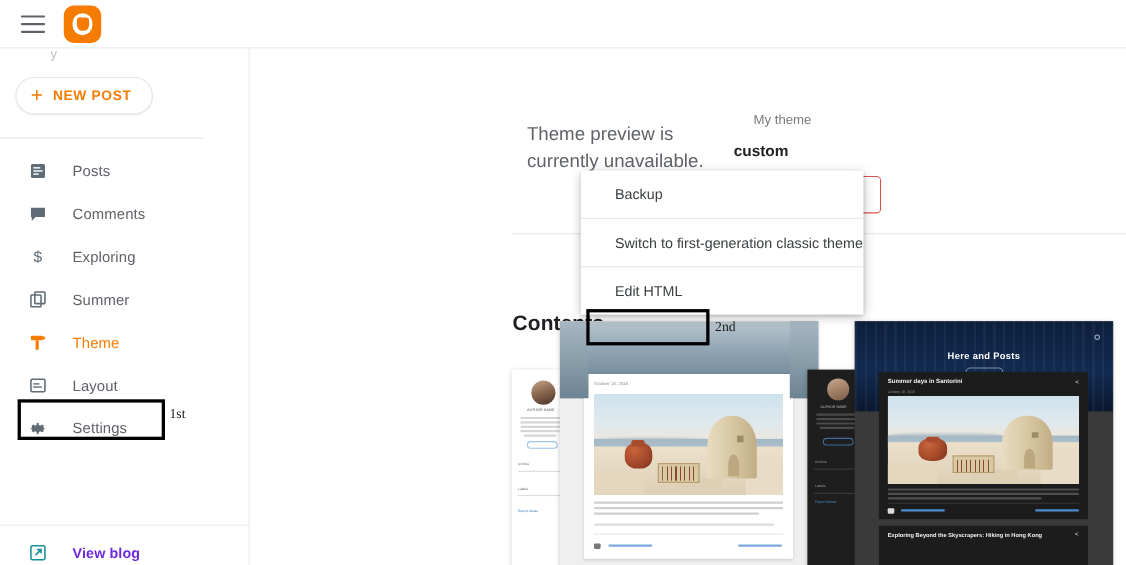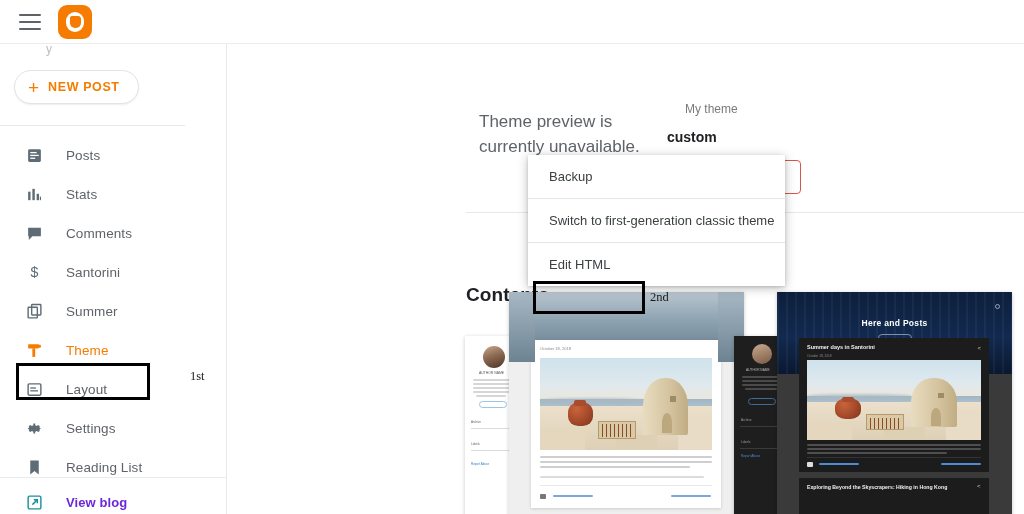--- a/index.html
+++ b/index.html
@@ -371,21 +371,21 @@
     left: 528px; top: 155px;
     width: 257px;
     background: #fff;
     box-shadow: 0 2px 10px rgba(0,0,0,0.26), 0 1px 3px rgba(0,0,0,0.14);
     z-index: 40;
     padding: 5px 0;
   }
   .menu-item {
     height: 33px;
     display: flex; align-items: center;
-    padding-left: 21px;
+    padding-left: 31px;
     font-size: 13px;
     color: #3c4043;
     cursor: pointer;
     white-space: nowrap;
   }
   .menu-sep { height: 1px; background: #e6e6e6; margin: 5px 0; }
 </style>
 </head>
 <body>
 
@@ -420,48 +420,37 @@
           <svg width="17" height="17" viewBox="0 0 24 24">
               <rect x="3" y="3" width="18" height="18" rx="2" fill="#5f6c75"></rect>
               <rect x="6" y="7" width="9" height="1.8" fill="#fff"></rect>
               <rect x="6" y="11" width="12" height="1.8" fill="#fff"></rect>
               <rect x="6" y="15" width="7" height="1.8" fill="#fff"></rect>
             </svg>
         </span>
         <span class="navlabel">Posts</span>
       </div>
 
-      <div class="navitem">
-        <span class="navicon">
-          <svg width="17" height="17" viewBox="0 0 24 24">
-              <rect x="3" y="8" width="3.4" height="12" fill="#5f6c75"></rect>
-              <rect x="9" y="4" width="3.4" height="16" fill="#5f6c75"></rect>
-              <rect x="15" y="11" width="3.4" height="9" fill="#5f6c75"></rect>
-              <rect x="19.6" y="15" width="1.6" height="5" fill="#5f6c75"></rect>
-            </svg>
-        </span>
-        <span class="navlabel">Stats</span>
-      </div>
 
       <div class="navitem">
         <span class="navicon">
           <svg width="17" height="17" viewBox="0 0 24 24">
               <path d="M3 4h18v12H9l-5 5V16H3z" fill="#5f6c75"></path>
             </svg>
         </span>
         <span class="navlabel">Comments</span>
       </div>
 
       <div class="navitem">
         <span class="navicon">
           <svg width="17" height="17" viewBox="0 0 24 24">
               <text x="12" y="19" font-size="20" font-family="Liberation Sans, sans-serif" fill="#5f6c75" text-anchor="middle">$</text>
             </svg>
         </span>
-        <span class="navlabel">Santorini</span>
+        <span class="navlabel">Exploring</span>
       </div>
 
       <div class="navitem">
         <span class="navicon">
           <svg width="17" height="17" viewBox="0 0 24 24">
               <rect x="3" y="6" width="13" height="15" rx="1" fill="none" stroke="#5f6c75" stroke-width="2"></rect>
               <rect x="8" y="2" width="13" height="15" rx="1" fill="none" stroke="#5f6c75" stroke-width="2"></rect>
             </svg>
         </span>
         <span class="navlabel">Summer</span>
@@ -491,28 +480,20 @@
 
       <div class="navitem">
         <span class="navicon">
           <svg width="17" height="17" viewBox="0 0 24 24">
               <path d="M12 8a4 4 0 100 8 4 4 0 000-8zm9 4l-2-1.3.4-2.4-2.3-1.3-1.9 1.5-2.2-1V5h-2.6v2.5l-2.2 1L6.3 7 4 8.3 4.4 10.7 2.4 12l2 1.3-.4 2.4 2.3 1.3 1.9-1.5 2.2 1V19h2.6v-2.5l2.2-1 1.9 1.5 2.3-1.3-.4-2.4z" fill="#5f6c75"></path>
             </svg>
         </span>
         <span class="navlabel">Settings</span>
       </div>
 
-      <div class="navitem">
-        <span class="navicon">
-          <svg width="17" height="17" viewBox="0 0 24 24">
-              <path d="M6 2h12v20l-6-5-6 5z" fill="#5f6c75"></path>
-            </svg>
-        </span>
-        <span class="navlabel">Reading List</span>
-      </div>
 
     </div>
 
     <div class="viewblog-divider"></div>
     <div class="viewblog">
       <span class="navicon">
         <svg width="17" height="17" viewBox="0 0 24 24">
             <rect x="3" y="3" width="18" height="18" rx="2" fill="none" stroke="#18919b" stroke-width="2"></rect>
             <path d="M9 15L16 8M11 8h5v5" stroke="#18919b" stroke-width="2" fill="none"></path>
           </svg>
@@ -656,18 +637,18 @@
 
   <div class="menu">
     <div class="menu-item">Backup</div>
     <div class="menu-sep"></div>
     <div class="menu-item">Switch to first-generation classic theme</div>
     <div class="menu-sep"></div>
     <div class="menu-item">Edit HTML</div>
   </div>
 
   <div class="highlight-box" style="left:16px; top:363px; width:134px; height:37px;"></div>
-  <div class="step-label" style="left:154px; top:369px;margin-left:36px;">1st</div>
+  <div class="step-label" style="left:154px; top:369px;">1st</div>
 
   <div class="highlight-box" style="left:533px; top:281px; width:112px; height:33px;"></div>
   <div class="step-label" style="left:650px; top:290px;">2nd</div>
 
 </div>
 
 </body></html>

